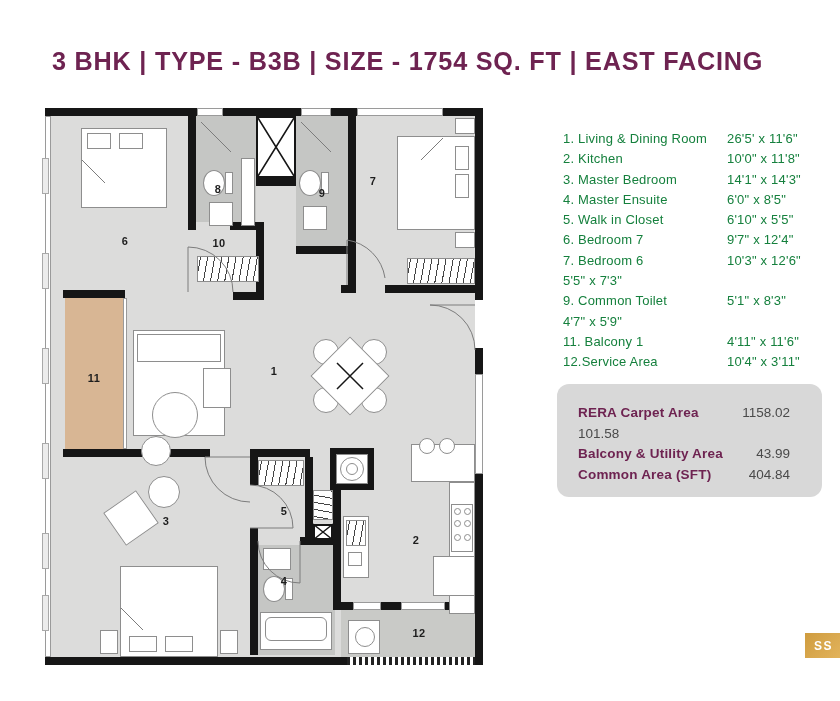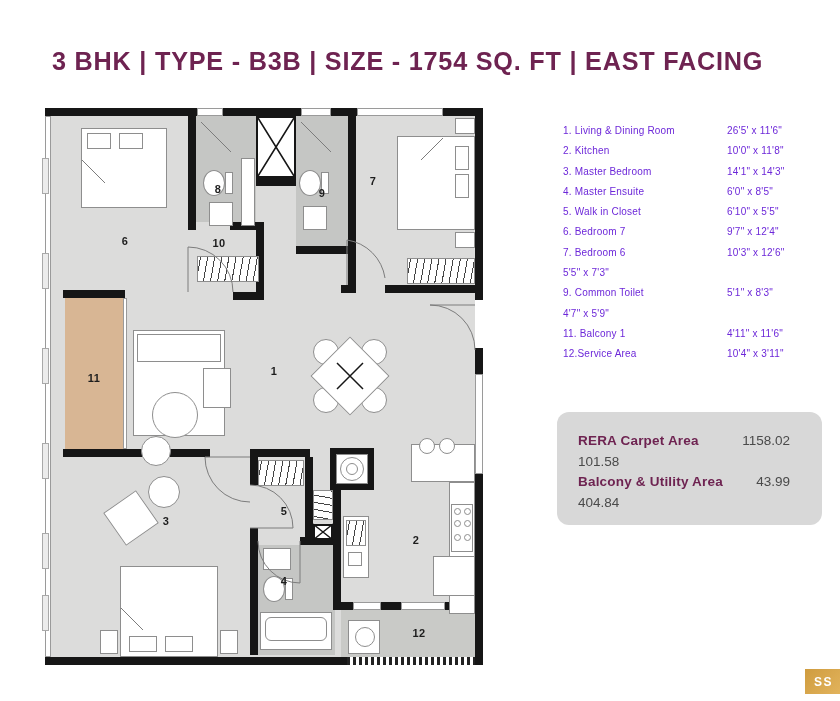--- a/index.html
+++ b/index.html
@@ -12,43 +12,42 @@
 
   
   #title {
     position:absolute; left:52px; top:46px; width:760px;
     color:var(--accent); font-size:26px; font-weight:700;
     letter-spacing:0.8px; white-space:nowrap;
     transform:scaleX(0.97); transform-origin:left;
   }
 
   
-  #legend { position:absolute; left:563px; top:121px; width:252px;
-    color:#6d28d9; font-size:10px; }
+  #legend { position:absolute; left:563px; top:129px; width:252px;
+    color:#15803d; font-size:13px; }
   .leg-row { display:flex; height:20.3px; line-height:20.3px; }
   .leg-name { flex:1; letter-spacing:0.2px; }
   .leg-dim { width:88px; letter-spacing:0.2px; }
 
   
   #area-box {
     position:absolute; left:557px; top:384px; width:265px; height:113px;
     background:#d8d8d8; border-radius:12px; box-sizing:border-box;
     padding:19px 32px 0 21px;
-    margin-top:28px;
   }
   .area-row { display:flex; height:20.5px; line-height:20.5px; font-size:13.5px; }
   .area-label { flex:1; color:var(--accent); font-weight:700; letter-spacing:0.2px; }
   .area-value { color:#4a4a4a; text-align:right; }
 
   
   #ss-tag {
     position:absolute; left:805px; top:633px; width:35px; height:25px;
     background:linear-gradient(135deg,#cf9c3f,#e2b35c);
     color:#fff; font-size:12px; font-weight:700; letter-spacing:1.5px;
-    display:flex; align-items:center; padding-left:9px; box-sizing:border-box;margin-top:36px;
+    display:flex; align-items:center; padding-left:9px; box-sizing:border-box;
   }
 
   
   #plan { position:absolute; left:45px; top:108px; width:445px; height:557px; }
   .wall  { position:absolute; background:#161616; }
   .floor { position:absolute; background:#dcdcdb; }
   .wet   { position:absolute; background:#c5c6c4; }
   .balc  { position:absolute; background:#d8b694; }
   .svc   { position:absolute; background:#c9cac7; }
   .furn  { position:absolute; background:#fff; border:1px solid #8e8e8e; box-sizing:border-box; }
@@ -316,19 +315,20 @@
     <div class="area-row">
       <span class="area-value">101.58</span>
     </div>
 
     <div class="area-row">
       <span class="area-label">Balcony &amp; Utility Area</span>
       <span class="area-value">43.99</span>
     </div>
 
     <div class="area-row">
+      <span class="area-label">Common Area (SFT)</span>
       <span class="area-value">404.84</span>
     </div>
   </div>
 
 <div id="ss-tag">
   <span>SS</span>
 </div>
 
 </body></html>

